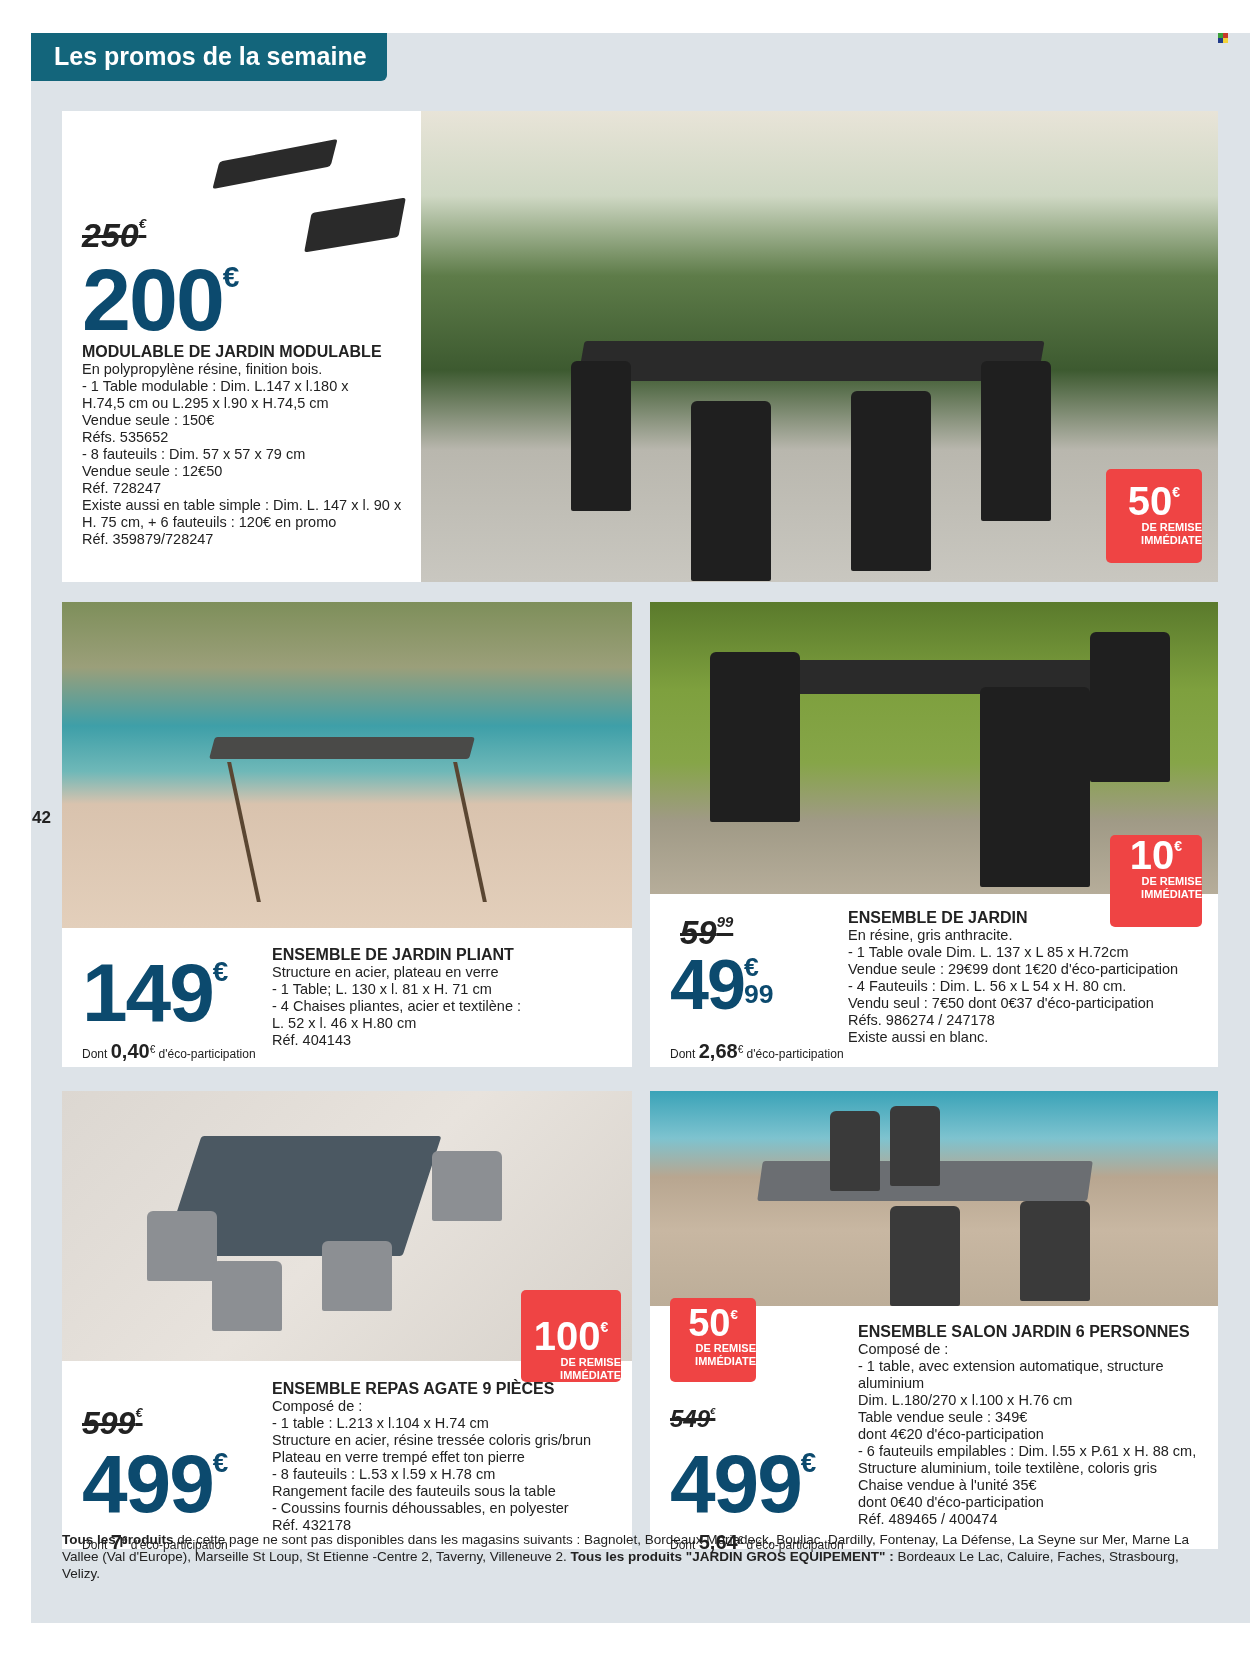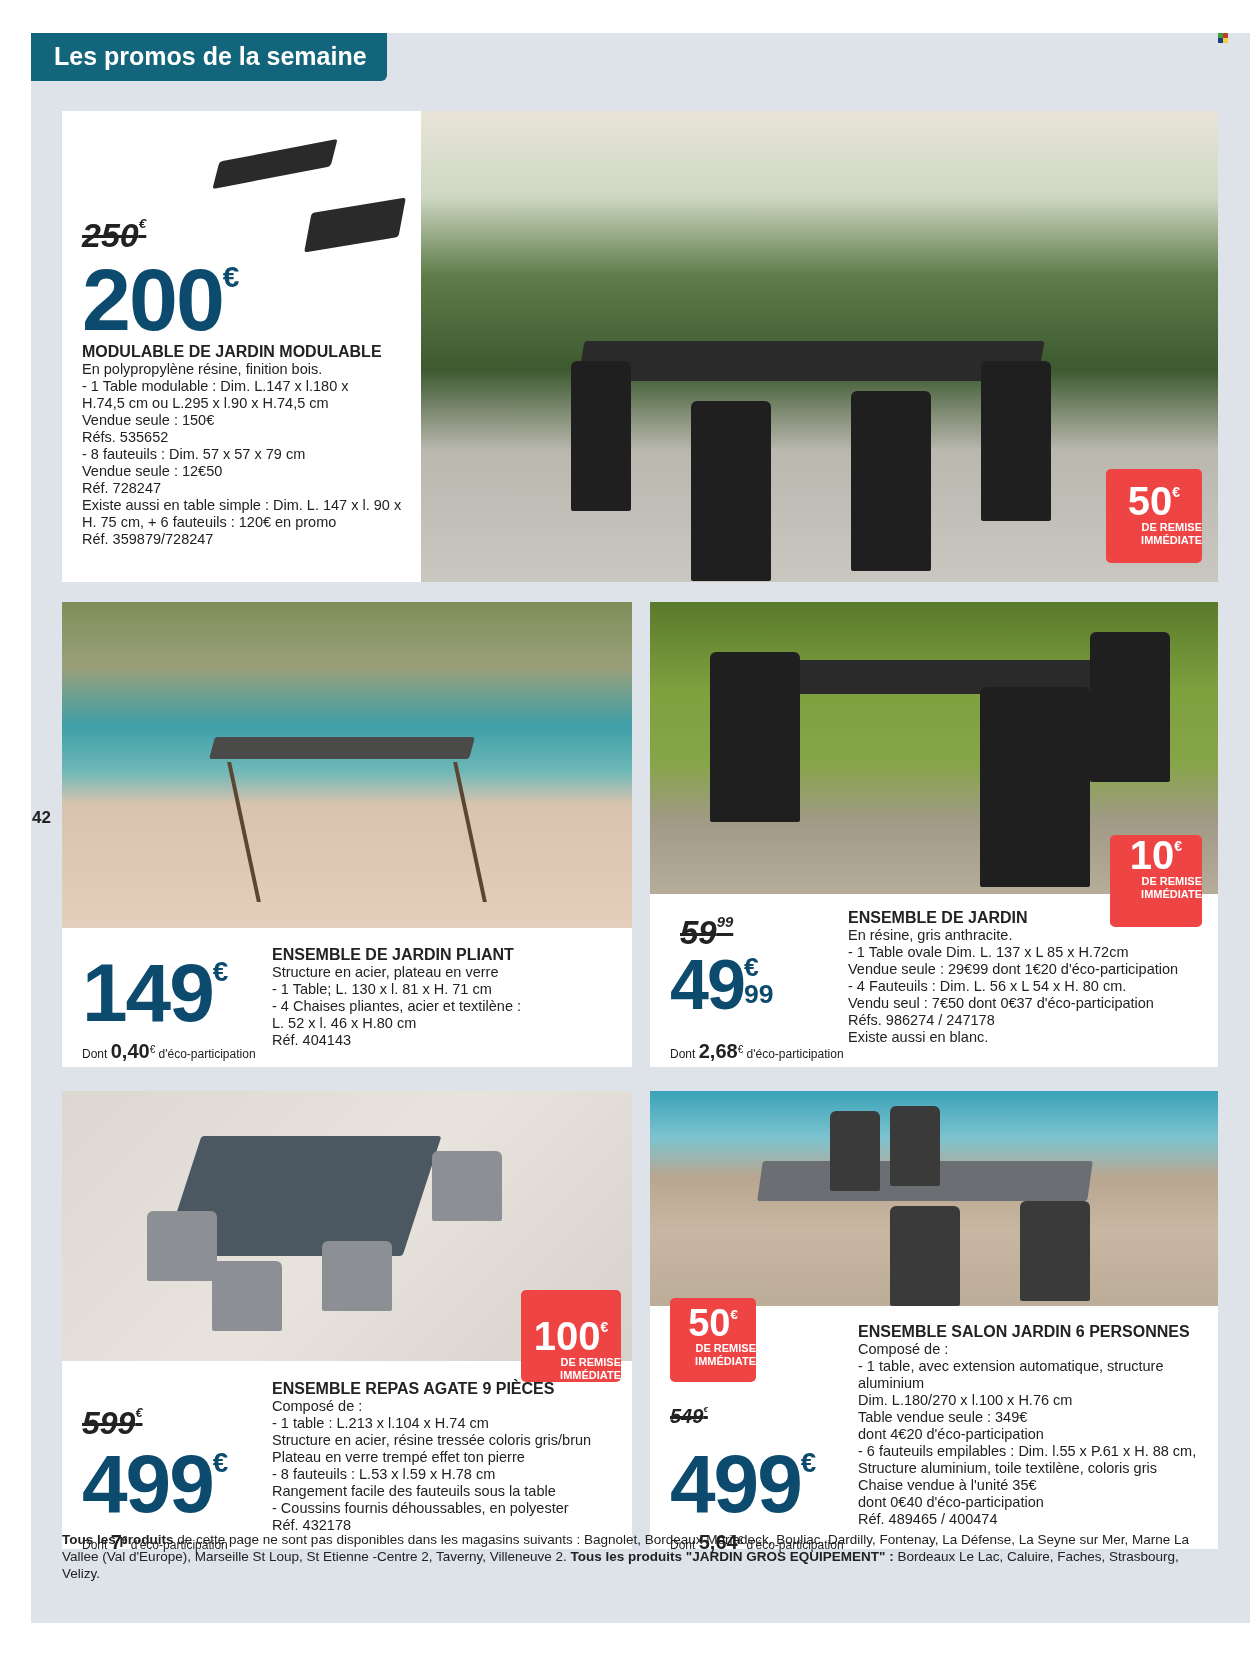--- a/index.html
+++ b/index.html
@@ -160,21 +160,21 @@
   <div class="chair-shape" style="left:180px;top:20px;width:50px;height:80px;background:#3a3a3a;"></div>
   <div class="chair-shape" style="left:240px;top:15px;width:50px;height:80px;background:#3a3a3a;"></div>
   <div class="chair-shape" style="left:240px;top:115px;width:70px;height:100px;background:#3a3a3a;"></div>
   <div class="chair-shape" style="left:370px;top:110px;width:70px;height:100px;background:#3a3a3a;"></div>
 </div>
 <div class="badge" style="left:670px;top:1298px;width:86px;height:84px;padding-top:6px;">
   <span class="badge-amount" style="font-size:38px;"><span>50</span><sup>€</sup></span>
   <span class="badge-label">DE REMISE</span>
   <span class="badge-label">IMMÉDIATE</span>
 </div>
-<div class="old-price" style="left:670px;top:1405px;font-size:20px;"><span>549</span><sup>€</sup></div>
+<div class="old-price" style="left:670px;top:1405px;font-size:24px;"><span>549</span><sup>€</sup></div>
 <div class="new-price" style="left:670px;top:1443px;font-size:82px;"><span>499</span><span class="euro">€</span></div>
 <div class="eco" style="left:670px;top:1531px;"><span>Dont</span> <b>5,64</b><sup>€</sup> <span>d'éco-participation</span></div>
 <div class="desc" style="left:858px;top:1322px;width:370px;">
   <span class="title">ENSEMBLE SALON JARDIN 6 PERSONNES</span>
   <span class="line">Composé de :</span>
   <span class="line">- 1 table, avec extension automatique, structure</span>
   <span class="line">aluminium</span>
   <span class="line">Dim. L.180/270 x l.100 x H.76 cm</span>
   <span class="line">Table vendue seule : 349€</span>
   <span class="line">dont 4€20 d'éco-participation</span>

